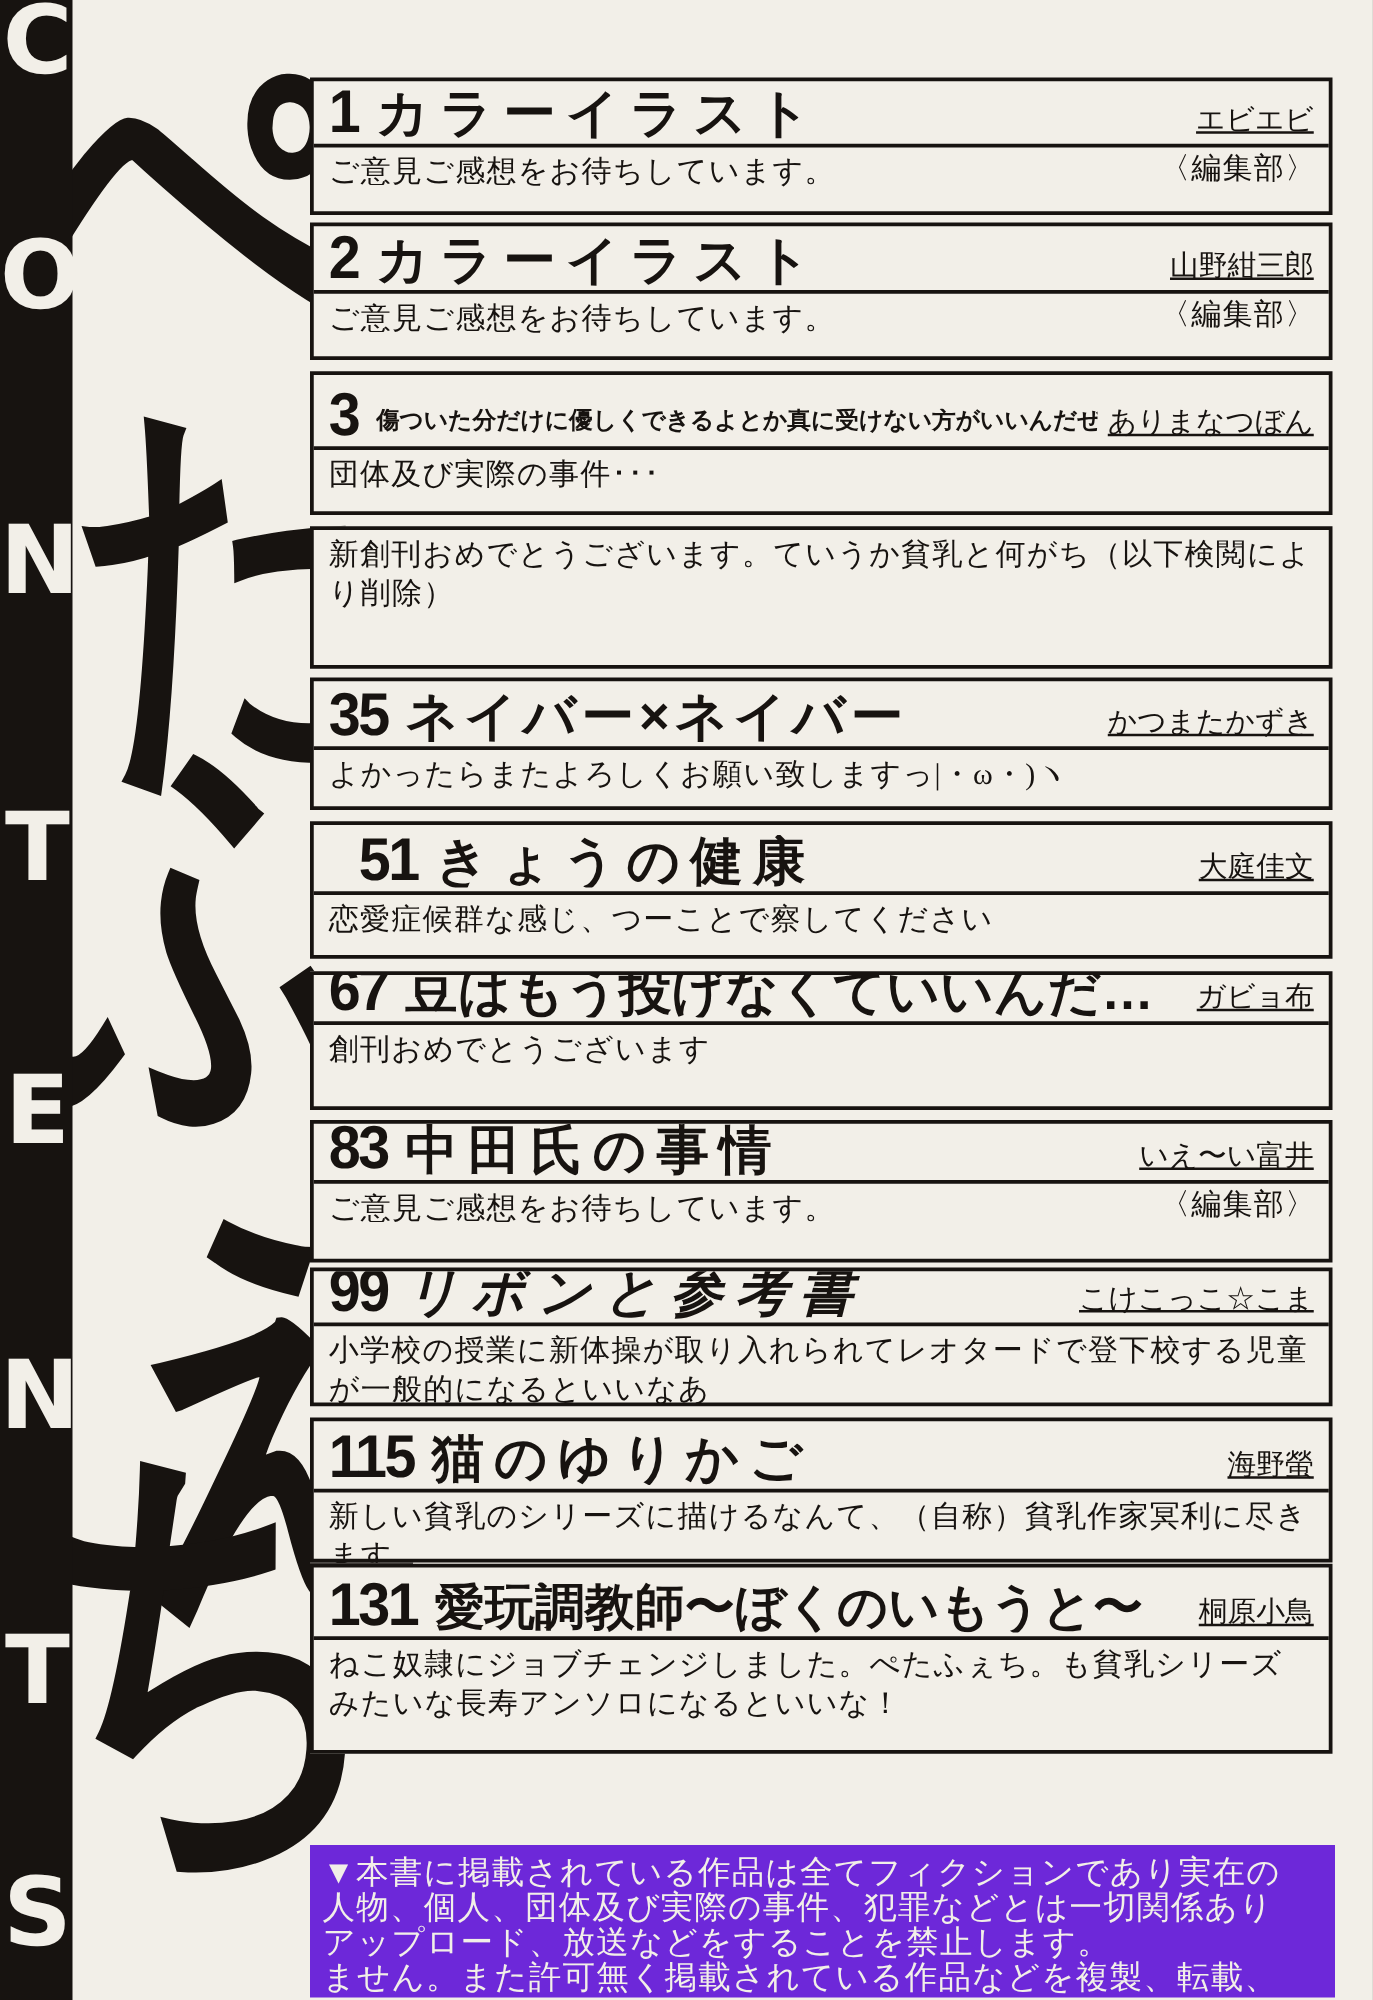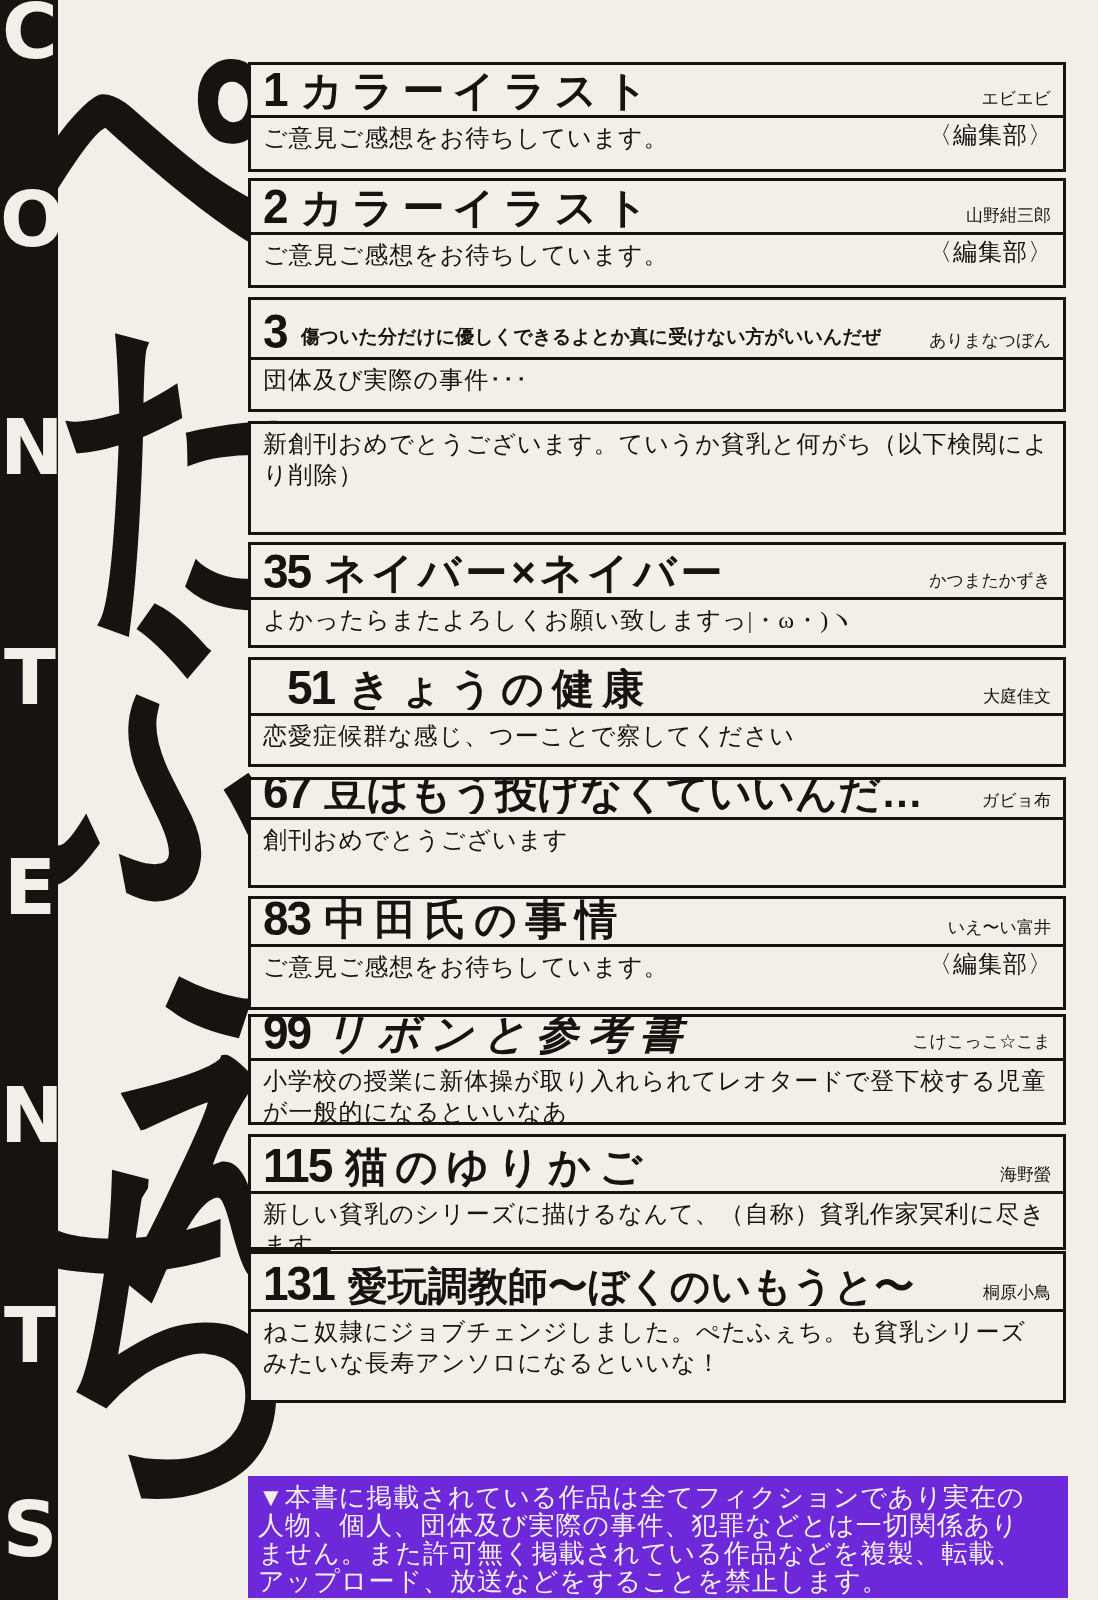--- a/index.html
+++ b/index.html
@@ -50,21 +50,21 @@
     margin-right:14px;letter-spacing:-2px;
     transform:scaleY(1.05);
   }
   .entry-title{
     font-weight:900;font-size:42px;line-height:1;
     white-space:nowrap;overflow:hidden;
   }
   .entry-author{
     margin-left:auto;white-space:nowrap;
     font-family:"Liberation Serif","DejaVu Serif",serif;
-    font-size:17px;line-height:1;padding:0 2px 5px 8px;
+    font-size:23px;line-height:1;padding:0 2px 5px 8px;text-decoration:underline;
   }
   .comment-area{
     position:relative;
     font-family:"Liberation Serif","DejaVu Serif",serif;
     font-size:24px;line-height:1.3;
     padding:5px 12px 0 12px;
     letter-spacing:1px;
   }
   .entry-credit{
     position:absolute;right:10px;bottom:3px;
@@ -228,17 +228,17 @@
     <div class="comment-area">
       <span>ねこ奴隷にジョブチェンジしました。ぺたふぇち。も貧乳シリーズみたいな長寿アンソロになるといいな！</span>
       
     </div>
   </div>
 </div>
 
   <div class="disclaimer">
       <div>▼本書に掲載されている作品は全てフィクションであり実在の</div>
       <div>人物、個人、団体及び実際の事件、犯罪などとは一切関係あり</div>
+      <div>アップロード、放送などをすることを禁止します。</div>
       <div>ません。また許可無く掲載されている作品などを複製、転載、</div>
-      <div>アップロード、放送などをすることを禁止します。</div>
     </div>
 
 </div>
 
 </body></html>

